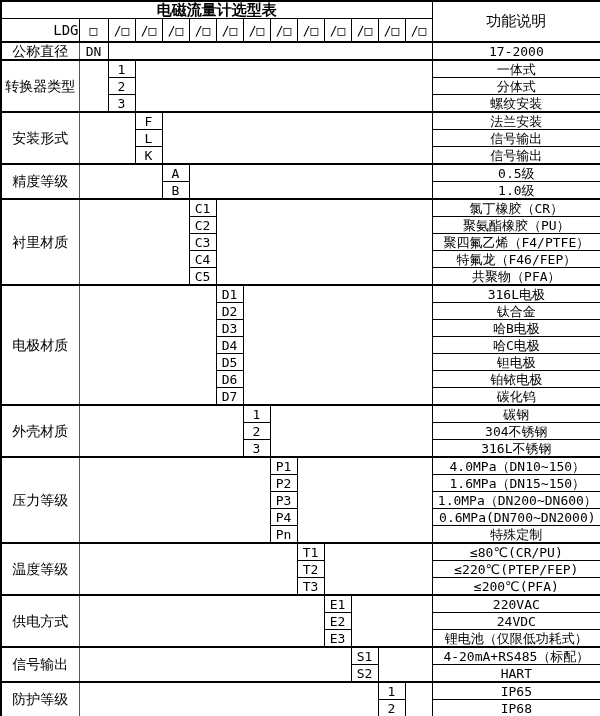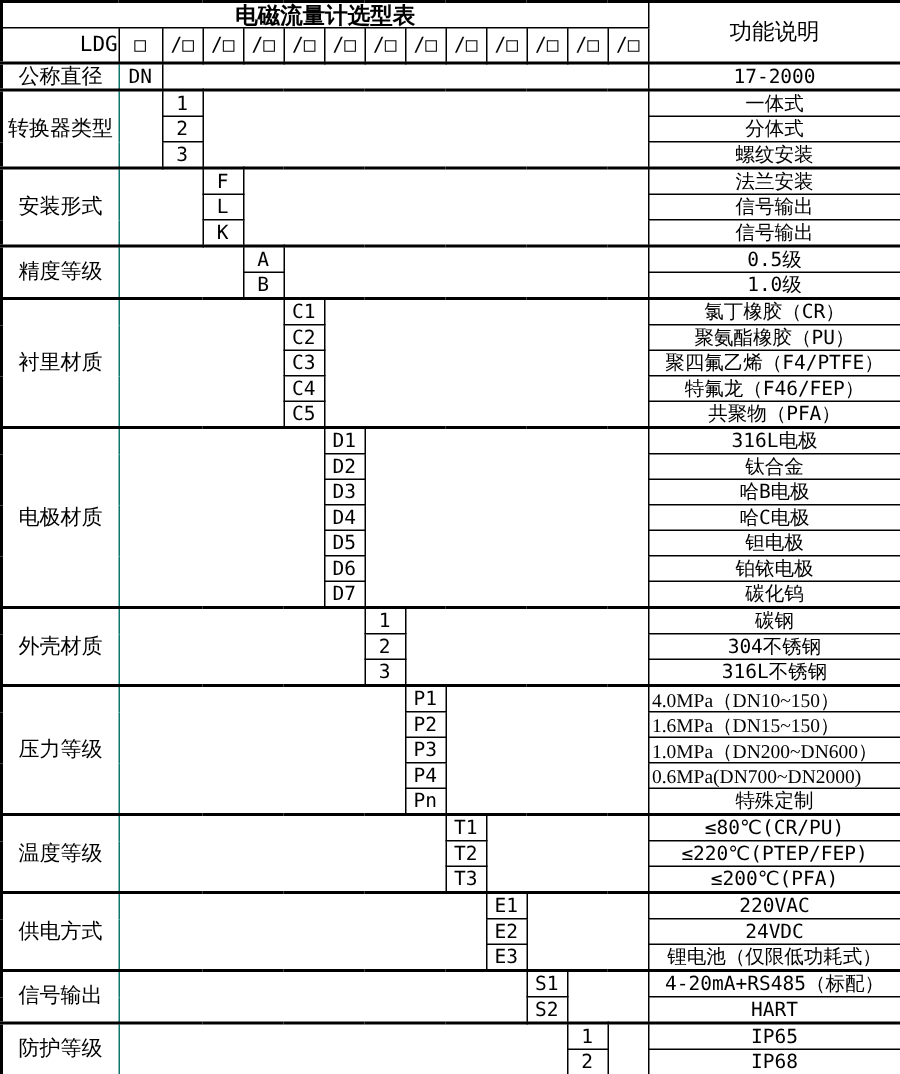--- a/index.html
+++ b/index.html
@@ -52,21 +52,21 @@
     border:1px solid #000;
     height:16px;
     font-size:13px;
     margin-top:48px;
   }
   td.func{
     border-left:1px solid #000;
     border-bottom:1px solid #000;
     font-size:13px;
   }
-  td.func.left{text-align:left;padding-left:2px;font-family:Liberation Serif, serif;}
+  td.func.left{text-align:center;padding-left:2px;}
   td.spacer{border:0;}
 </style>
 </head>
 <body>
 
 <div class="wrap">
   <table class="sel" id="sel-table">
     <colgroup>
       <col style="width:78px">
       <col style="width:29px">

